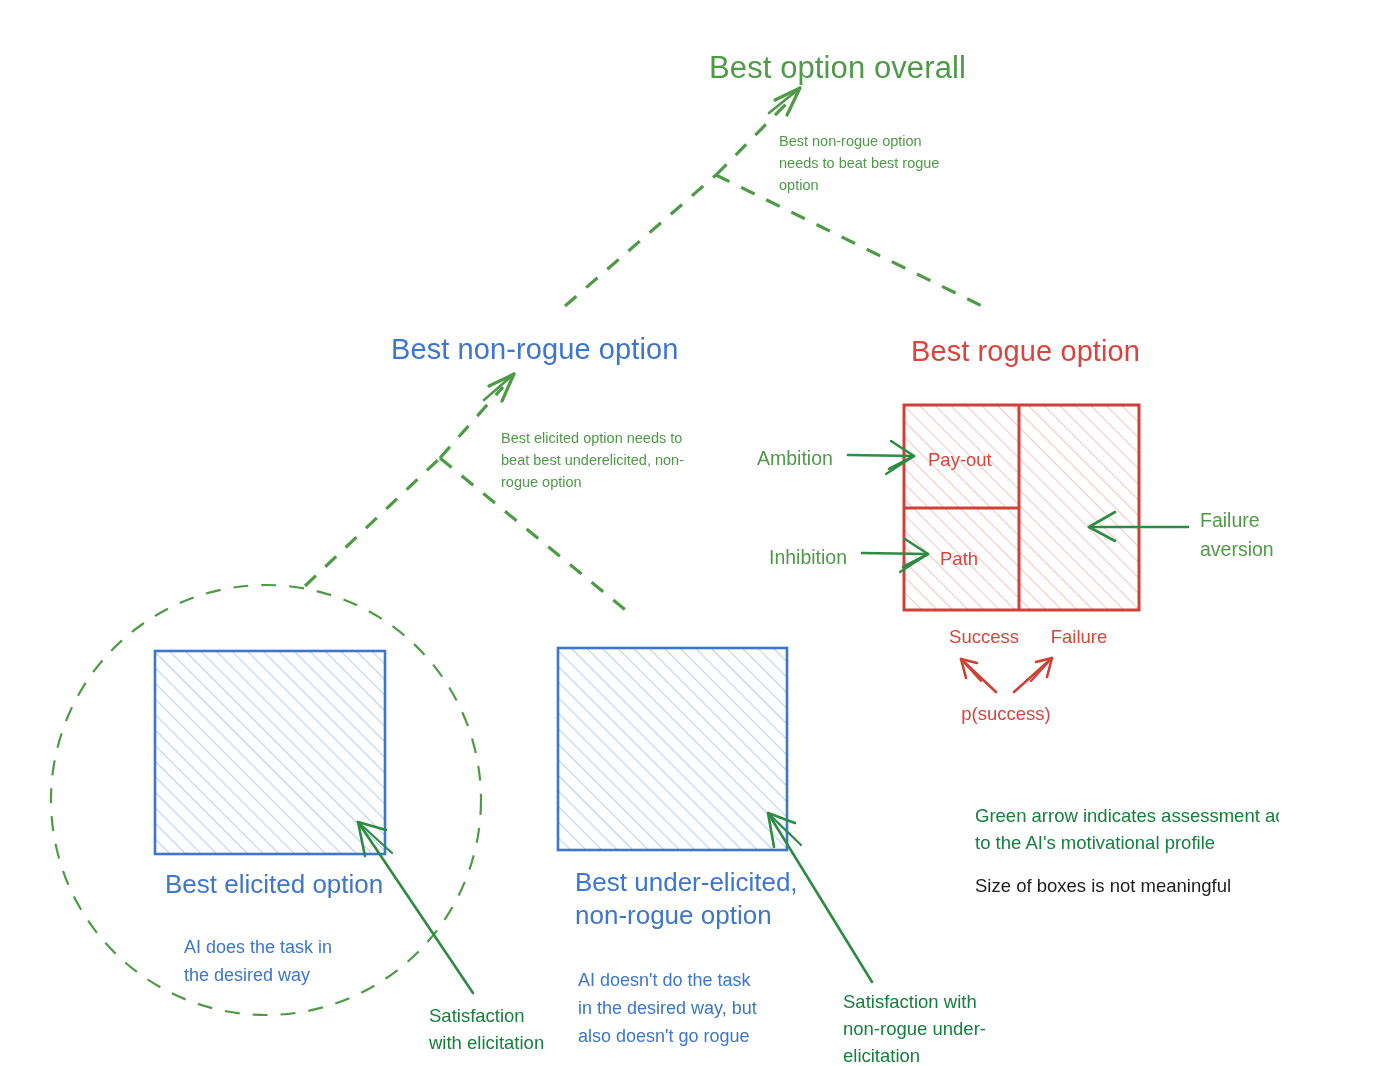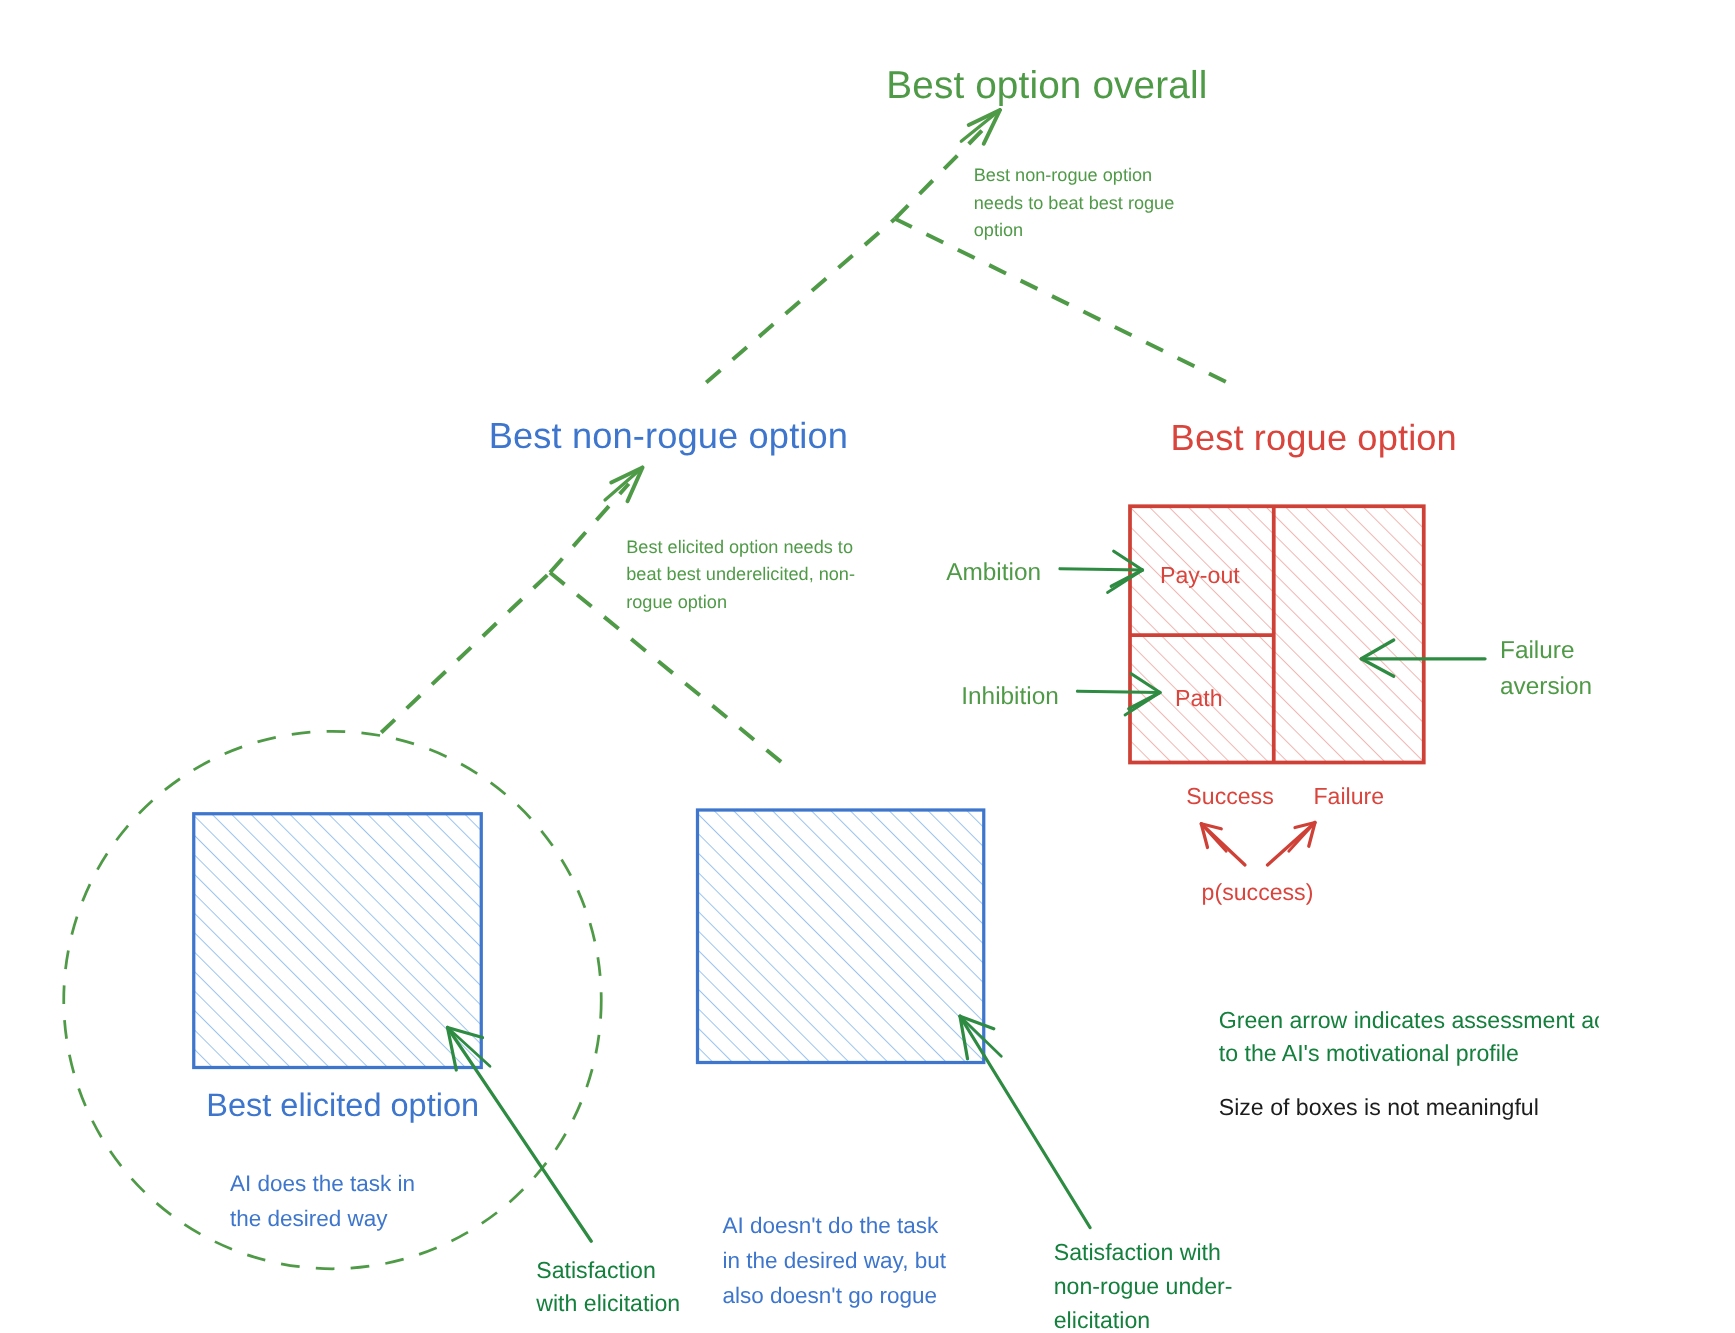--- a/index.html
+++ b/index.html
@@ -196,21 +196,21 @@
   </svg>
 
   <div class="lbl h-green center" style="left:640px; top:48px; width:395px;">Best option overall</div>
 
   <div class="lbl t-green-sm" style="left:779px; top:131px; width:205px;">Best non-rogue option
 needs to beat best rogue
 option</div>
 
   <div class="lbl h-blue" style="left:391px; top:331px; width:300px;">Best non-rogue option</div>
 
-  <div class="lbl h-red" style="left:911px; top:333px; width:280px;text-align:center;">Best rogue option</div>
+  <div class="lbl h-red" style="left:911px; top:333px; width:280px;">Best rogue option</div>
 
   <div class="lbl t-green-sm" style="left:501px; top:428px; width:210px;">Best elicited option needs to
 beat best underelicited, non-
 rogue option</div>
 
   <div class="lbl t-red-md" style="left:928px; top:447px; width:100px;">Pay-out</div>
 
   <div class="lbl t-red-md" style="left:940px; top:546px; width:100px;">Path</div>
 
   <div class="lbl t-red-md center" style="left:904px; top:624px; width:115px;text-align:right;">Success</div>
@@ -224,20 +224,22 @@
   <div class="lbl t-green-lg" style="left:769px; top:543px; width:110px;">Inhibition</div>
 
   <div class="lbl t-green-lg" style="left:1200px; top:506px; width:160px;">Failure
 aversion</div>
 
   <div class="lbl h-blue-sm" style="left:150px; top:868px; width:320px;">Best elicited option</div>
 
   <div class="lbl t-blue-md" style="left:184px; top:914px; width:250px;">AI does the task in
 the desired way</div>
 
+  <div class="lbl h-blue-sm" style="left:560px; top:866px; width:310px;">Best under-elicited,
+non-rogue option</div>
 
   <div class="lbl t-blue-md" style="left:578px; top:947px; width:250px;">AI doesn't do the task
 in the desired way, but
 also doesn't go rogue</div>
 
   <div class="lbl t-green-md" style="left:429px; top:1003px; width:180px;">Satisfaction
 with elicitation</div>
 
   <div class="lbl t-green-md" style="left:843px; top:989px; width:200px;">Satisfaction with
 non-rogue under-

